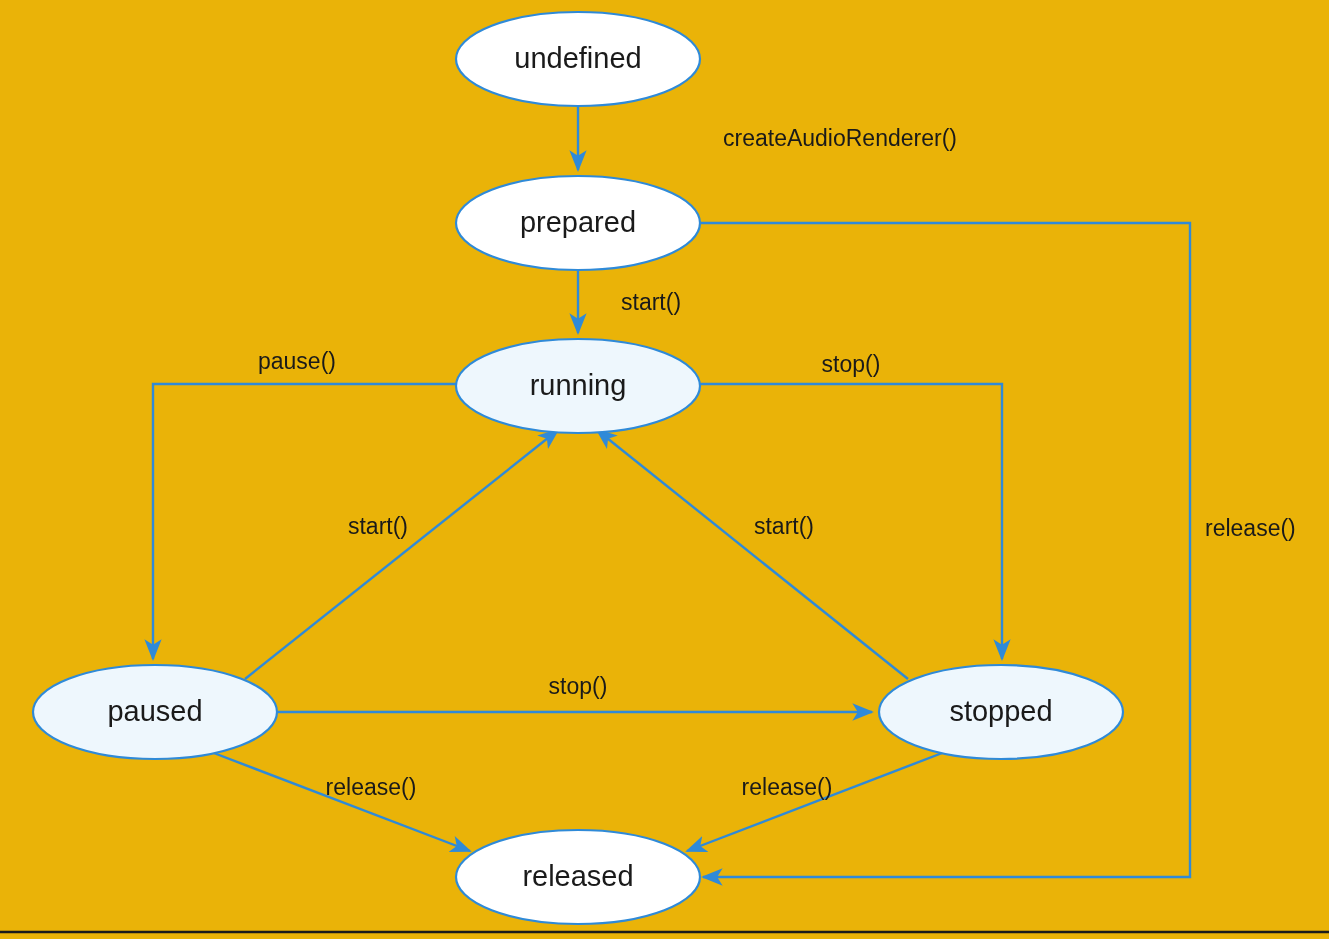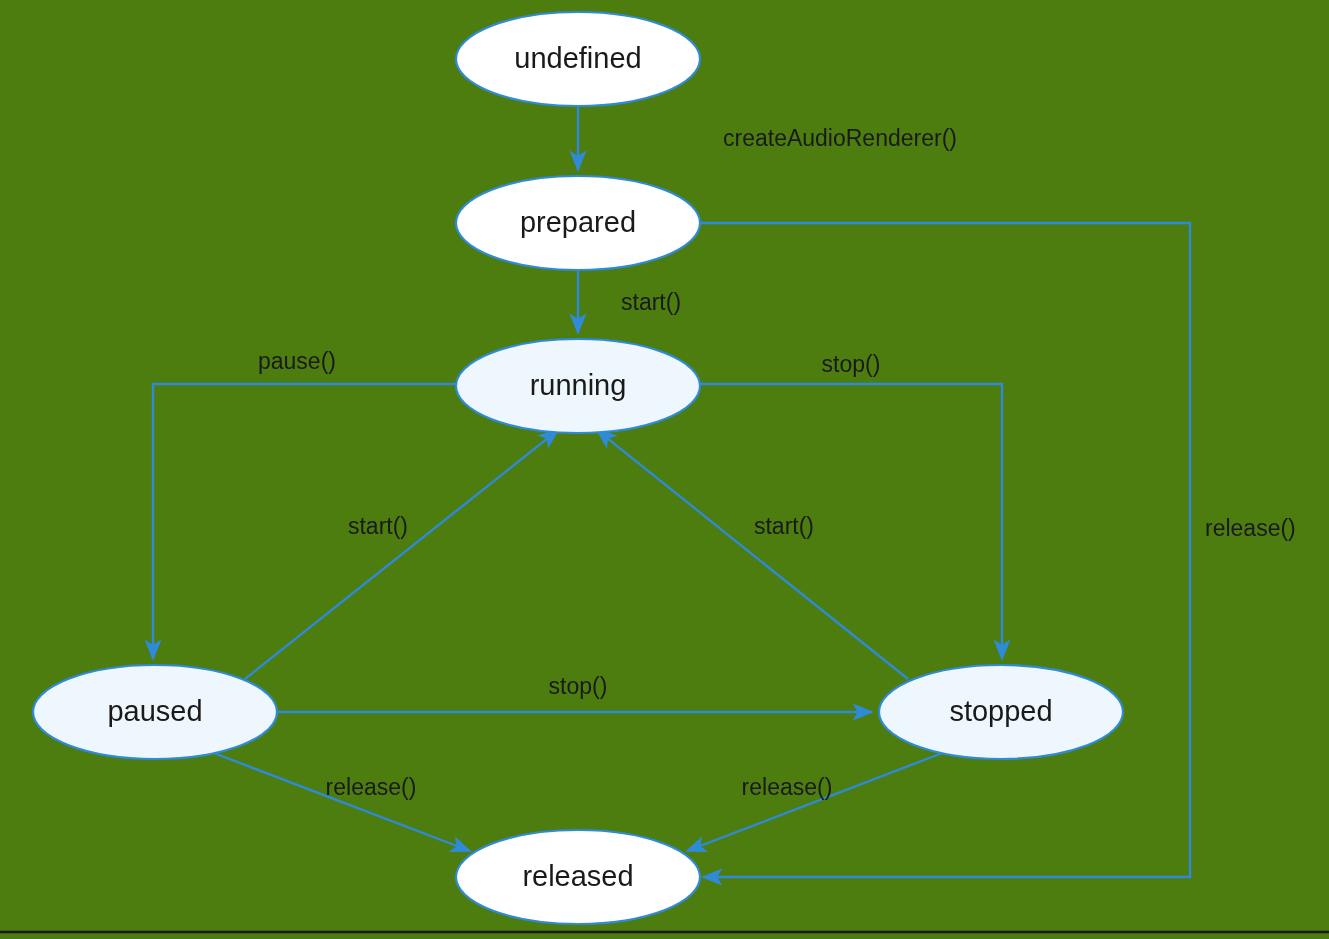--- a/index.html
+++ b/index.html
@@ -11,21 +11,21 @@
   body {
     width: 1329px;
     height: 939px;
     font-family: "Liberation Sans", sans-serif;
     overflow: hidden;
   }
   #diagram-root {
     position: relative;
     width: 1329px;
     height: 939px;
-    background: #4d7c0f;
+    background: #eab308;
   }
   svg#state-diagram {
     display: block;
     width: 1329px;
     height: 939px;
   }
   .node-ellipse {
     stroke-width: 2.2;
   }
   .node-label {

